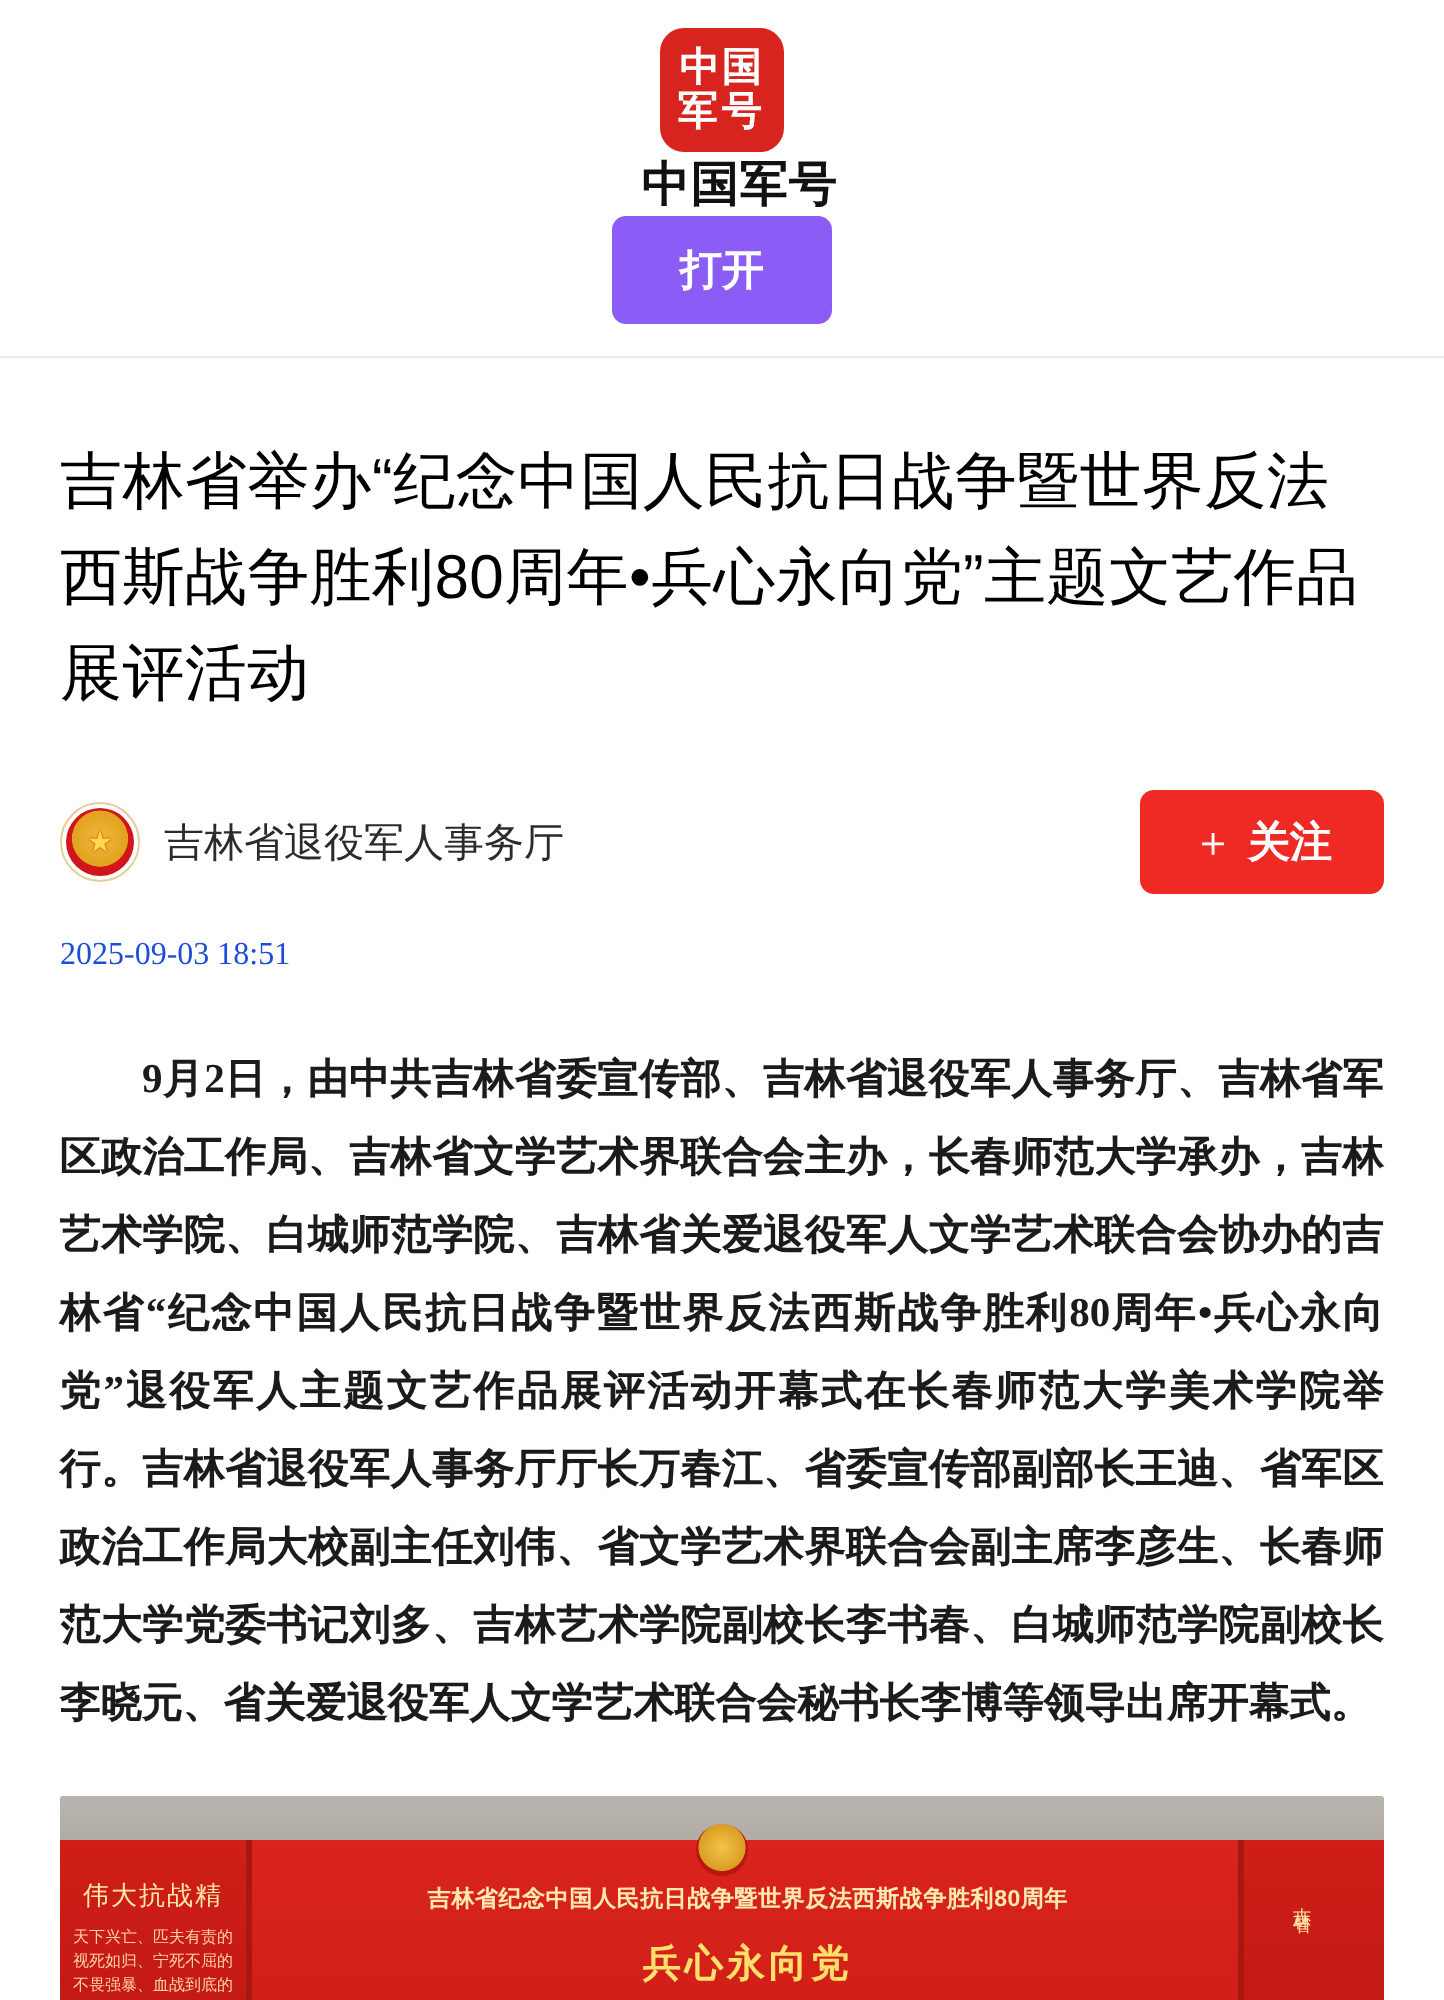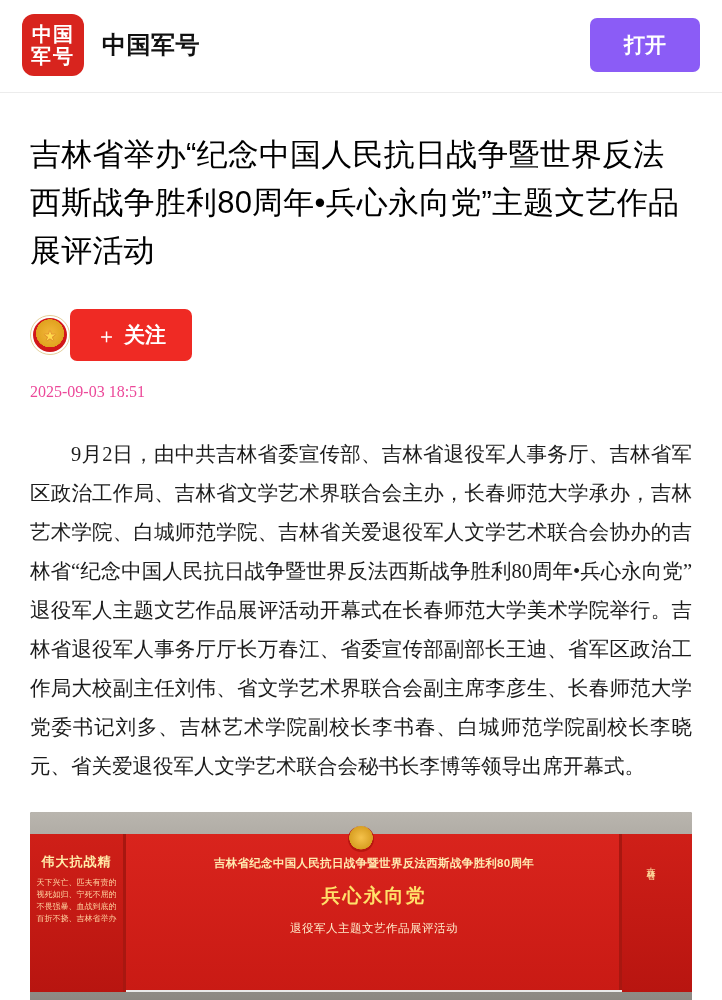--- a/index.html
+++ b/index.html
@@ -15,20 +15,21 @@
     -webkit-font-smoothing: antialiased;
   }
 
   
   .appbar {
     display: flex;
     align-items: center;
     padding: 14px 22px 16px 22px;
     border-bottom: 1px solid #ececec;
     background: #ffffff;
+    flex-direction: column;
   }
   .app-logo {
     width: 62px;
     height: 62px;
     border-radius: 12px;
     background: #d8241e;
     display: flex;
     flex-direction: column;
     align-items: center;
     justify-content: center;
@@ -137,32 +138,33 @@
   }
   .follow-btn .plus {
     font-size: 21px;
     font-weight: 500;
     line-height: 21px;
   }
 
   .timestamp {
     margin-top: 22px;
     font-size: 16px;
-    color: #ec4899;
+    color: #1d4ed8;
     font-family: "Liberation Serif", "DejaVu Serif", serif;
   }
 
   .body-text {
     margin-top: 34px;
     font-size: 20.5px;
     line-height: 39px;
     color: #1b1b1b;
     text-align: justify;
     text-indent: 2em;
     font-family: "Liberation Serif", "DejaVu Serif", serif;
+    font-weight: bold;
   }
 
   
   .photo {
     margin-top: 26px;
     width: 100%;
     height: 290px;
     position: relative;
     overflow: hidden;
     border-radius: 2px;
@@ -188,21 +190,21 @@
     height: 158px;
     background: linear-gradient(#cf1f18 0%, #b81510 100%);
     border-right: 3px solid #a81710;
     padding: 6px 4px;
     box-sizing: border-box;
     color: #ffe08a;
     text-align: center;
   }
   .photo .left-banner .lb-title {
     font-size: 13px;
-    font-weight: 700;
+    font-weight: 400;
     color: #ffe9a8;
     line-height: 15px;
     margin-top: 14px;
     letter-spacing: 1px;
   }
   .photo .left-banner .lb-body {
     margin-top: 8px;
     font-size: 8px;
     line-height: 12px;
     color: #ffd3a0;
@@ -306,20 +308,21 @@
 <div class="article">
 
   <h1 class="headline">吉林省举办“纪念中国人民抗日战争暨世界反法西斯战争胜利80周年•兵心永向党”主题文艺作品展评活动</h1>
 
   <div class="byline">
     <div class="avatar">
       <div class="emblem-outer">
         <span class="emblem-star">★</span>
       </div>
     </div>
+    <div class="byline-name">吉林省退役军人事务厅</div>
     <button class="follow-btn">
       <span class="plus">＋</span>
       <span>关注</span>
     </button>
   </div>
 
   <div class="timestamp">2025-09-03 18:51</div>
 
   <p class="body-text">9月2日，由中共吉林省委宣传部、吉林省退役军人事务厅、吉林省军区政治工作局、吉林省文学艺术界联合会主办，长春师范大学承办，吉林艺术学院、白城师范学院、吉林省关爱退役军人文学艺术联合会协办的吉林省“纪念中国人民抗日战争暨世界反法西斯战争胜利80周年•兵心永向党”退役军人主题文艺作品展评活动开幕式在长春师范大学美术学院举行。吉林省退役军人事务厅厅长万春江、省委宣传部副部长王迪、省军区政治工作局大校副主任刘伟、省文学艺术界联合会副主席李彦生、长春师范大学党委书记刘多、吉林艺术学院副校长李书春、白城师范学院副校长李晓元、省关爱退役军人文学艺术联合会秘书长李博等领导出席开幕式。</p>
 

